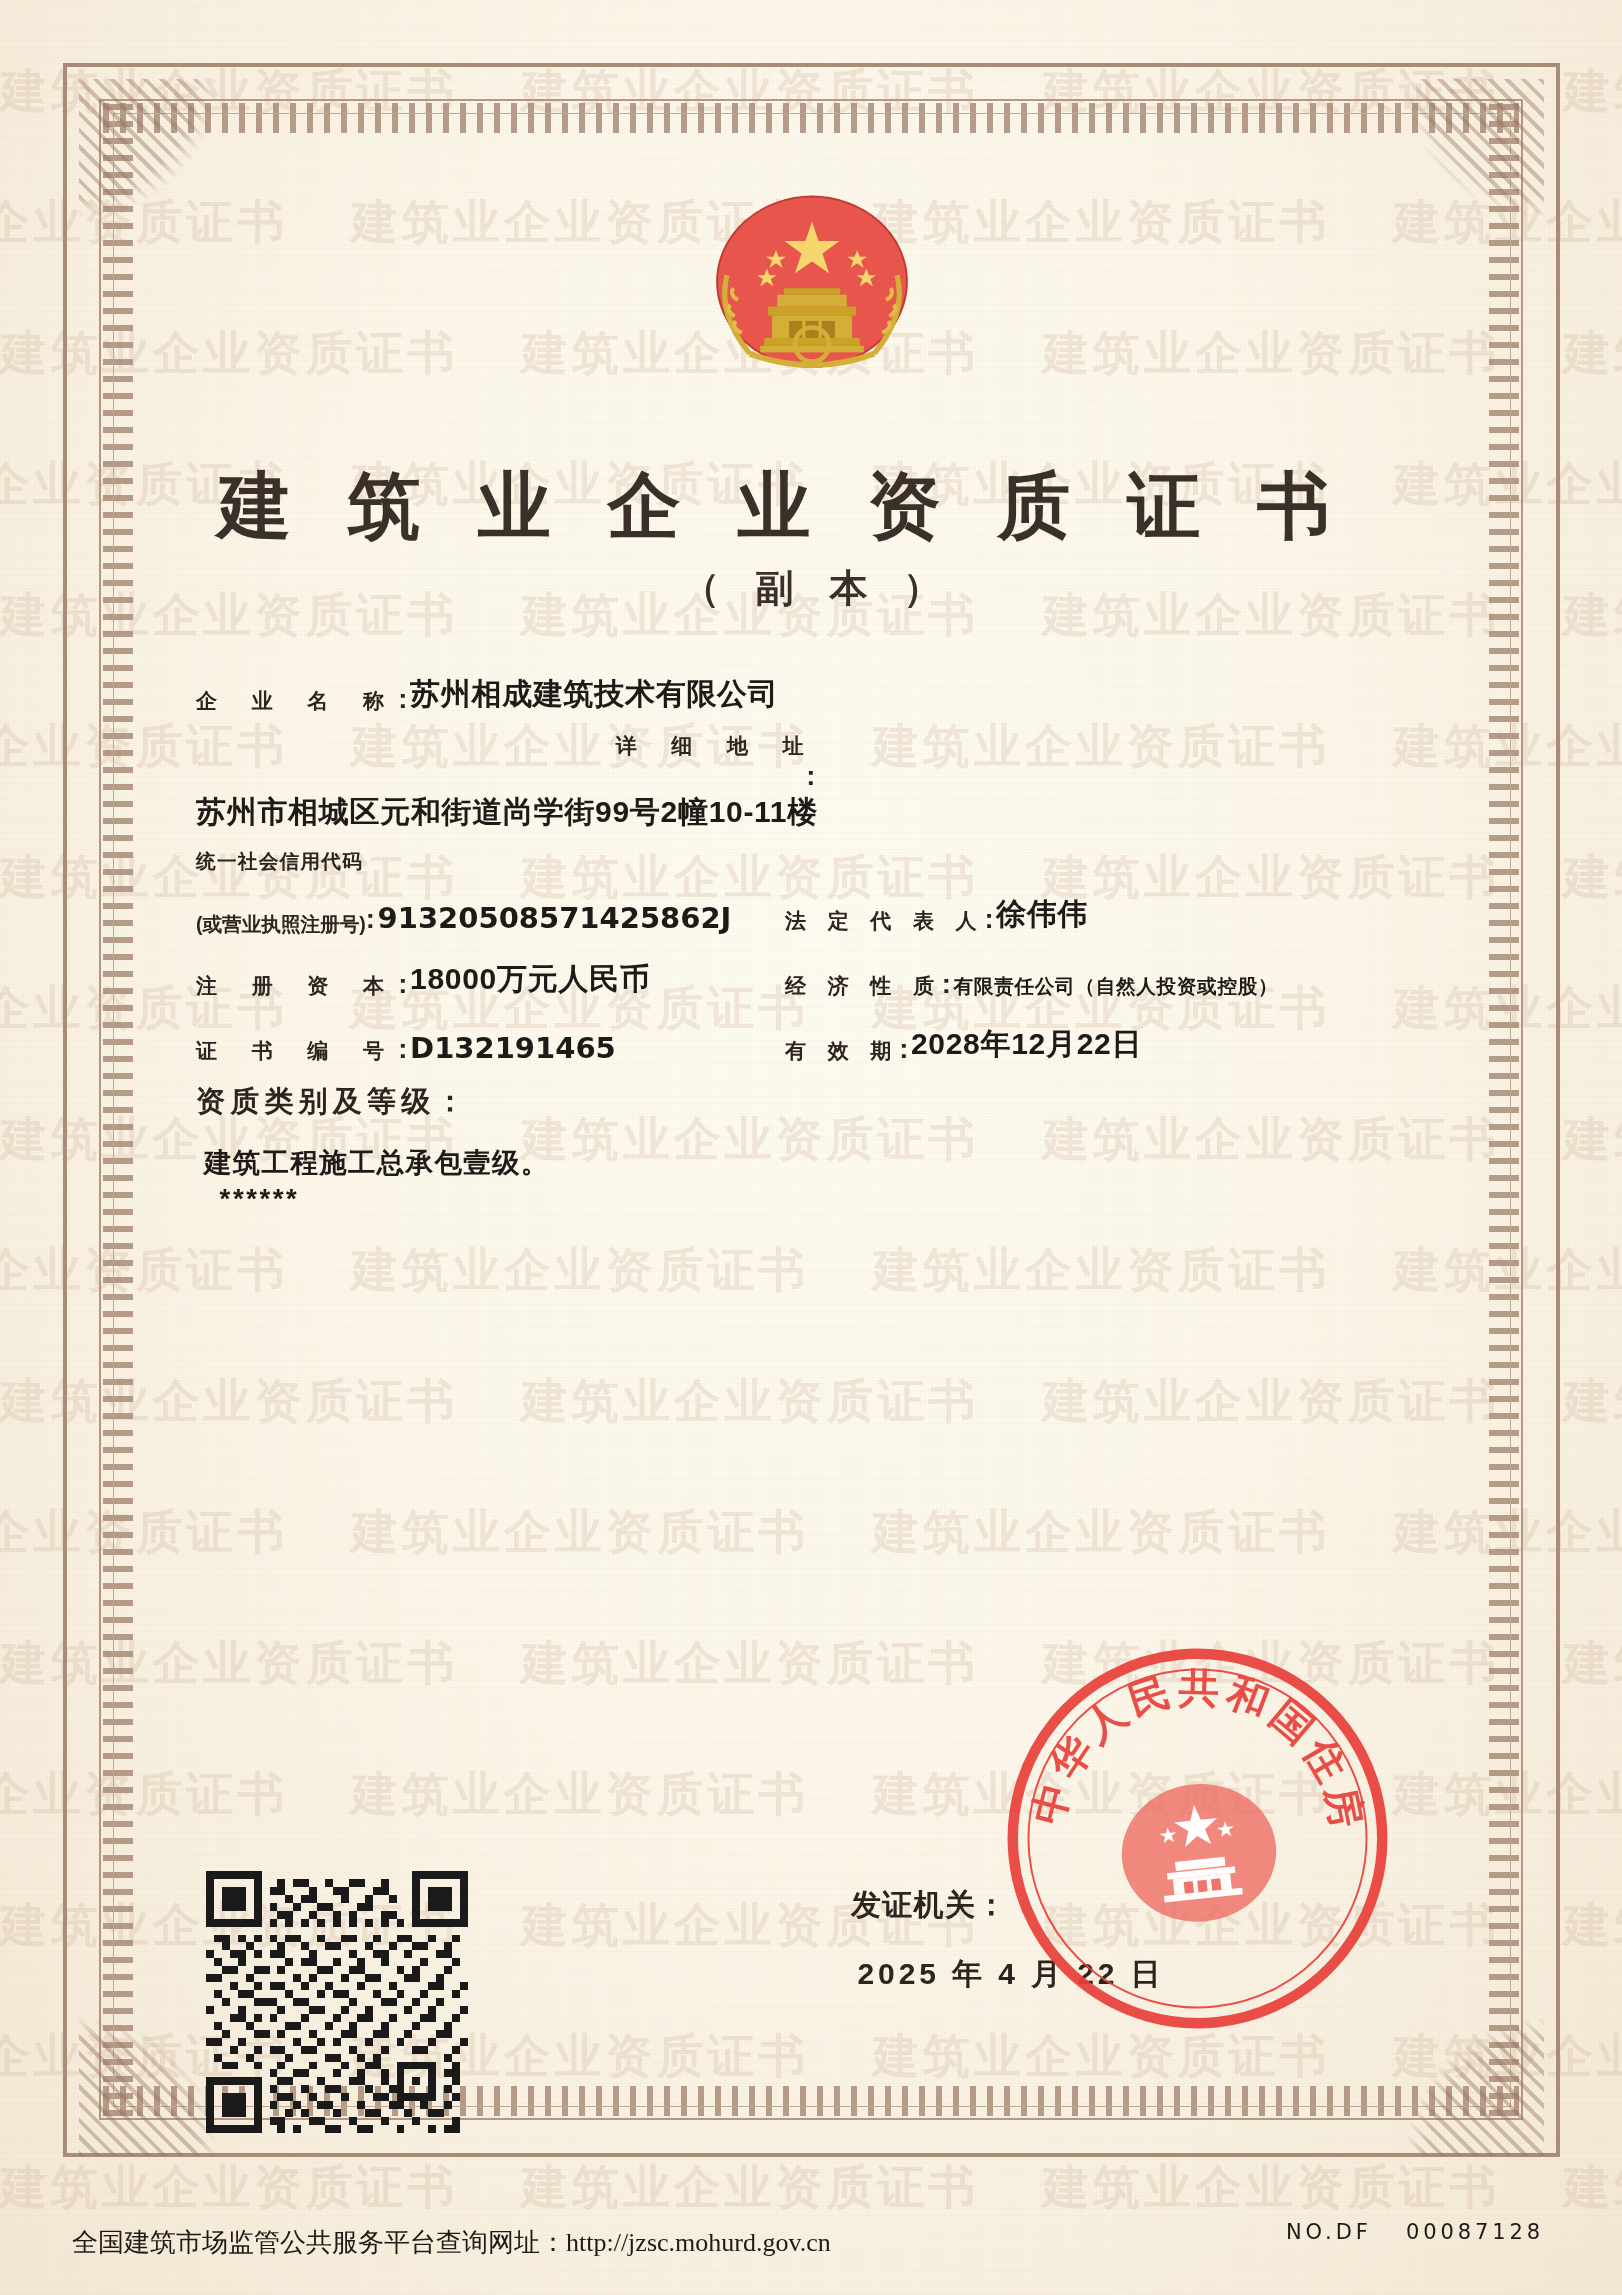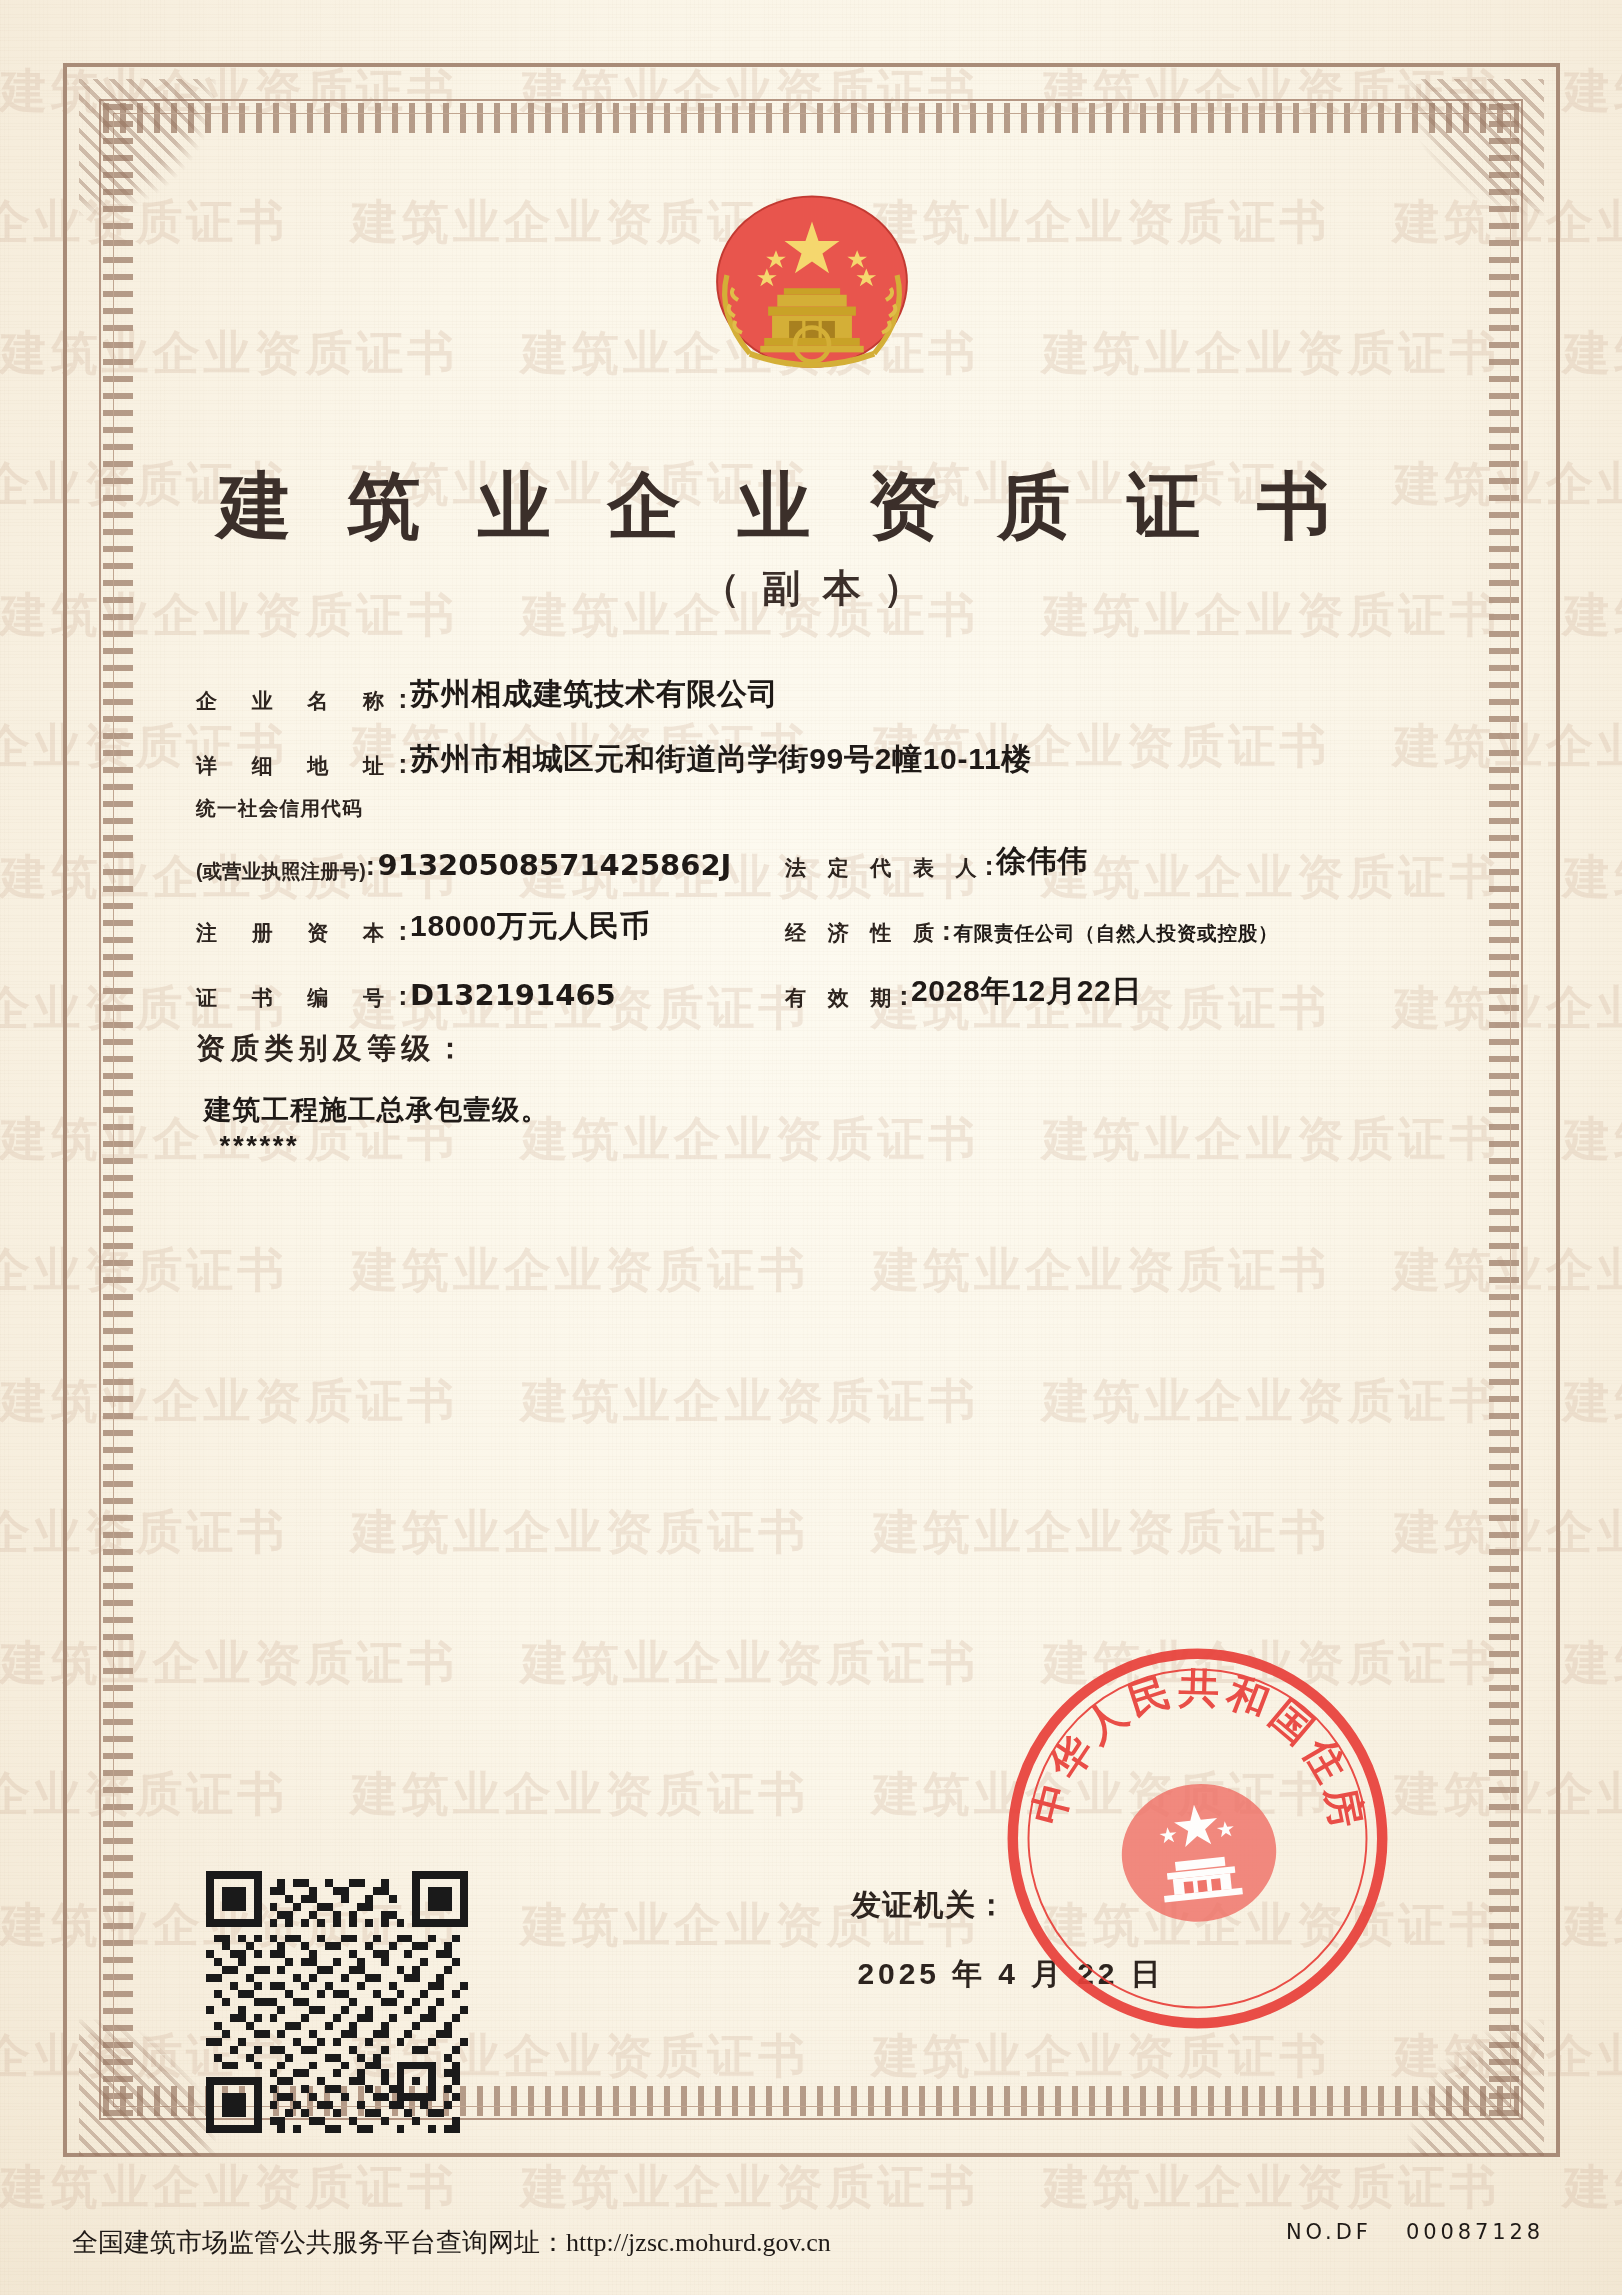--- a/index.html
+++ b/index.html
@@ -129,21 +129,21 @@
     font-weight: 700;
     letter-spacing: 18.3px;
     color: #3b2f2a;
     text-indent: 18.3px;
   }
   #sub-title {
     position: absolute;
     top: 563px;
     width: 1623px;
     text-align: center;
-    font-family: Liberation Serif, serif;
+    font-family: Liberation Mono, monospace;
     font-size: 38px;
     font-weight: 700;
     letter-spacing: 6.5px;
     color: #3b2f2a;
     text-indent: 6.5px;
   }
 
   
   #fields {
     position: absolute;
@@ -458,21 +458,21 @@
 
     <div class="row">
       <div class="col-left" style="width:auto;">
         <span class="label sp4">企 业 名 称</span>
         <span class="colon">:</span>
         <span class="value">苏州相成建筑技术有限公司</span>
       </div>
     </div>
 
     <div class="row">
-      <div class="col-left" style="width:auto;">
+      <div class="col-left" style="width:auto;flex-direction:column;">
         <span class="label sp-addr">详 细 地 址</span>
         <span class="colon">:</span>
         <span class="value">苏州市相城区元和街道尚学街99号2幢10-11楼</span>
       </div>
     </div>
 
     <div class="row">
       <div class="col-left">
         <span class="label-stack">
           <span class="l1">统一社会信用代码</span>

